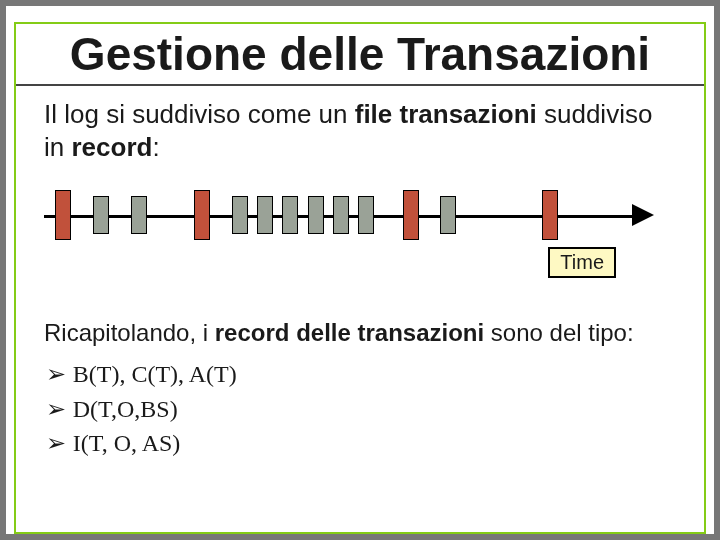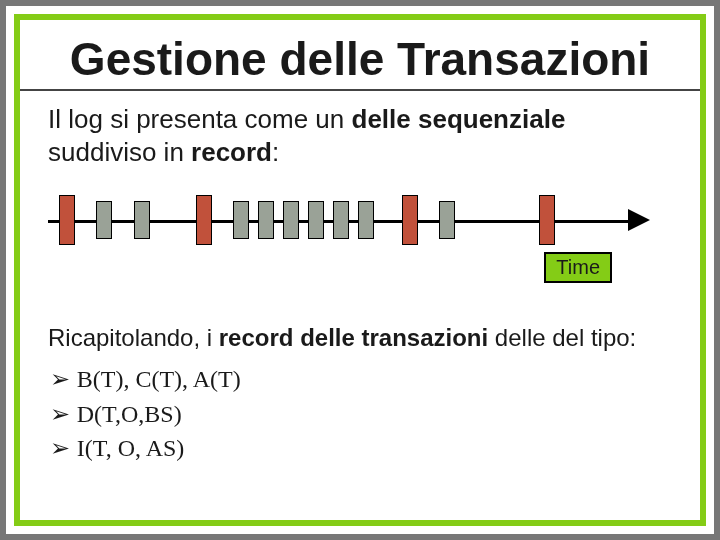--- a/index.html
+++ b/index.html
@@ -16,23 +16,24 @@
     width: 720px;
     height: 540px;
     border: 6px solid #777;
     padding: 8px;
     position: relative;
   }
   .slide-inner {
     box-sizing: border-box;
     width: 100%;
     height: 100%;
-    border: 6px solid #84cc16;
+    border: 2px solid #84cc16;
     position: relative;
-    padding: 13px 28px 10px 28px;
+    padding: 4px 28px 10px 28px;
+    margin-top: 8px;
   }
   .title {
     text-align: center;
     font-size: 46px;
     font-weight: bold;
     line-height: 1.05;
     margin: 2px 0 6px 0;
   }
   .hr {
     border: none;
@@ -79,21 +80,21 @@
   }
   .tick.big  { width: 14px; height: 48px; background: #c1513b; }
   .tick.small{ width: 14px; height: 36px; background: #9aa297; }
   .time-label {
     position: absolute;
     right: 60px;
     top: 58px;
     border: 2px solid #000;
     padding: 2px 10px;
     font-size: 20px;
-    background: #84cc16;
+    background: #fef9c3;
   }
   .summary {
     font-size: 24px;
     margin-bottom: 10px;
   }
   .summary b { font-weight: bold; }
   .bullets {
     font-family: Liberation Serif, serif;
     font-size: 24px;
     line-height: 1.4;
@@ -109,21 +110,21 @@
 </head>
 <body>
 
 <div class="slide-outer">
   <div class="slide-inner">
 
     <div class="title">Gestione delle Transazioni</div>
     <hr class="hr">
 
     <div class="para">
-      <span>Il log si presenta come un </span><b>delle sequenziale</b><span> suddiviso in </span><b>record</b><span>:</span>
+      <span>Il log si suddiviso come un </span><b>file transazioni</b><span> suddiviso in </span><b>record</b><span>:</span>
     </div>
 
     <div class="timeline-wrap">
       <div class="timeline" id="timeline">
         <div class="axis"></div>
         <div class="arrowhead"></div>
       <div class="tick big" style="left: 3%;"></div>
           <div class="tick small" style="left: 9%;"></div>
           <div class="tick small" style="left: 15%;"></div>
           <div class="tick big" style="left: 25%;"></div>
@@ -134,21 +135,21 @@
           <div class="tick small" style="left: 47%;"></div>
           <div class="tick small" style="left: 51%;"></div>
           <div class="tick big" style="left: 58%;"></div>
           <div class="tick small" style="left: 64%;"></div>
           <div class="tick big" style="left: 80%;"></div>
         </div>
       <div class="time-label">Time</div>
     </div>
 
     <div class="summary">
-      <span>Ricapitolando, i </span><b>record delle transazioni</b><span> delle del tipo:</span>
+      <span>Ricapitolando, i </span><b>record delle transazioni</b><span> sono del tipo:</span>
     </div>
 
     <ul class="bullets" id="records">
         <li>B(T), C(T), A(T)</li>
         <li>D(T,O,BS)</li>
         <li>I(T, O, AS)</li>
       </ul>
 
   </div>
 </div>

